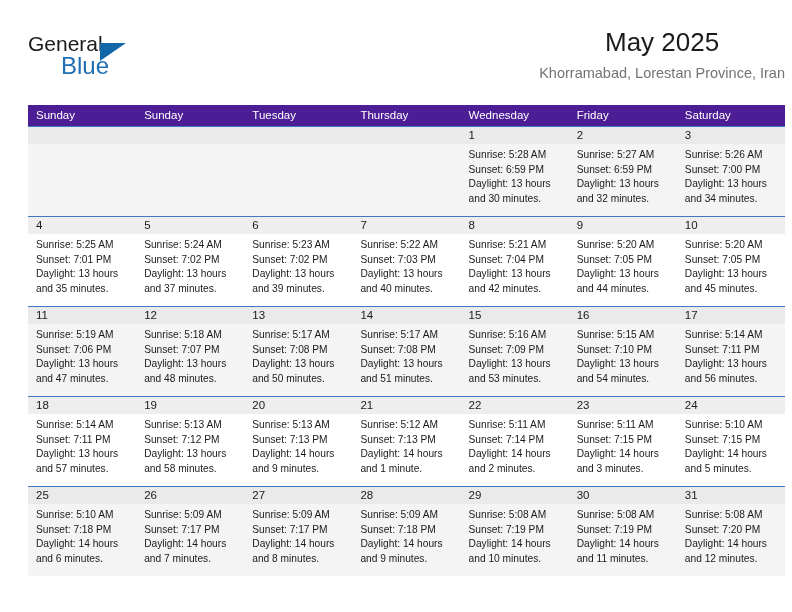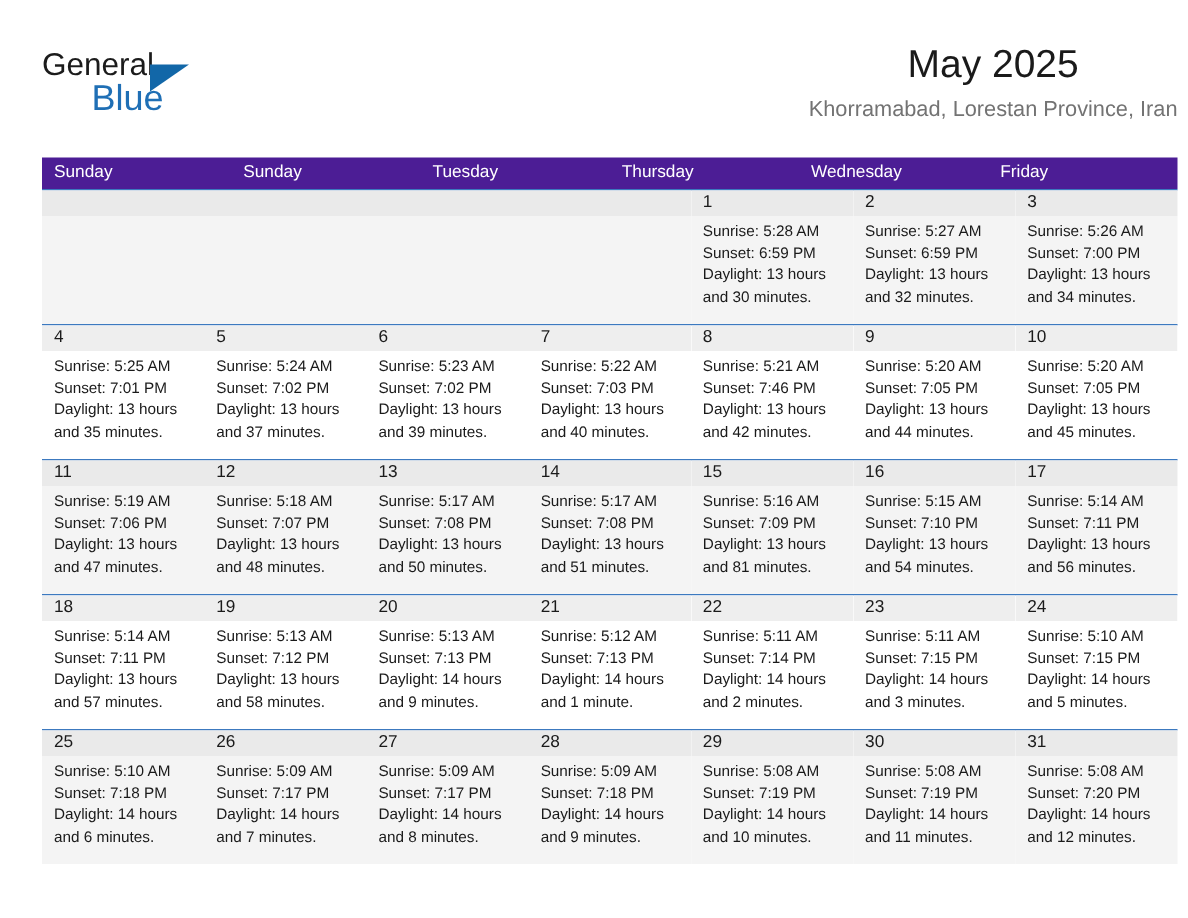--- a/index.html
+++ b/index.html
@@ -157,20 +157,21 @@
 
   <div class="calendar">
 
     <div class="weekdays">
       <div class="weekday">Sunday</div>
       <div class="weekday">Sunday</div>
       <div class="weekday">Tuesday</div>
       <div class="weekday">Thursday</div>
       <div class="weekday">Wednesday</div>
       <div class="weekday">Friday</div>
+      <div class="weekday">Saturday</div>
     </div>
 
     <div class="week shaded">
       <div class="cell empty">
         <div class="cell-num"></div>
 
       </div>
       <div class="cell empty">
         <div class="cell-num"></div>
 
@@ -246,21 +247,21 @@
           <div>Sunrise: 5:22 AM</div>
           <div>Sunset: 7:03 PM</div>
           <div>Daylight: 13 hours</div>
           <div>and 40 minutes.</div>
         </div>
       </div>
       <div class="cell">
         <div class="cell-num">8</div>
         <div class="cell-body">
           <div>Sunrise: 5:21 AM</div>
-          <div>Sunset: 7:46 PM</div>
+          <div>Sunset: 7:04 PM</div>
           <div>Daylight: 13 hours</div>
           <div>and 42 minutes.</div>
         </div>
       </div>
       <div class="cell">
         <div class="cell-num">9</div>
         <div class="cell-body">
           <div>Sunrise: 5:20 AM</div>
           <div>Sunset: 7:05 PM</div>
           <div>Daylight: 13 hours</div>
@@ -314,21 +315,21 @@
           <div>Daylight: 13 hours</div>
           <div>and 51 minutes.</div>
         </div>
       </div>
       <div class="cell">
         <div class="cell-num">15</div>
         <div class="cell-body">
           <div>Sunrise: 5:16 AM</div>
           <div>Sunset: 7:09 PM</div>
           <div>Daylight: 13 hours</div>
-          <div>and 81 minutes.</div>
+          <div>and 53 minutes.</div>
         </div>
       </div>
       <div class="cell">
         <div class="cell-num">16</div>
         <div class="cell-body">
           <div>Sunrise: 5:15 AM</div>
           <div>Sunset: 7:10 PM</div>
           <div>Daylight: 13 hours</div>
           <div>and 54 minutes.</div>
         </div>

